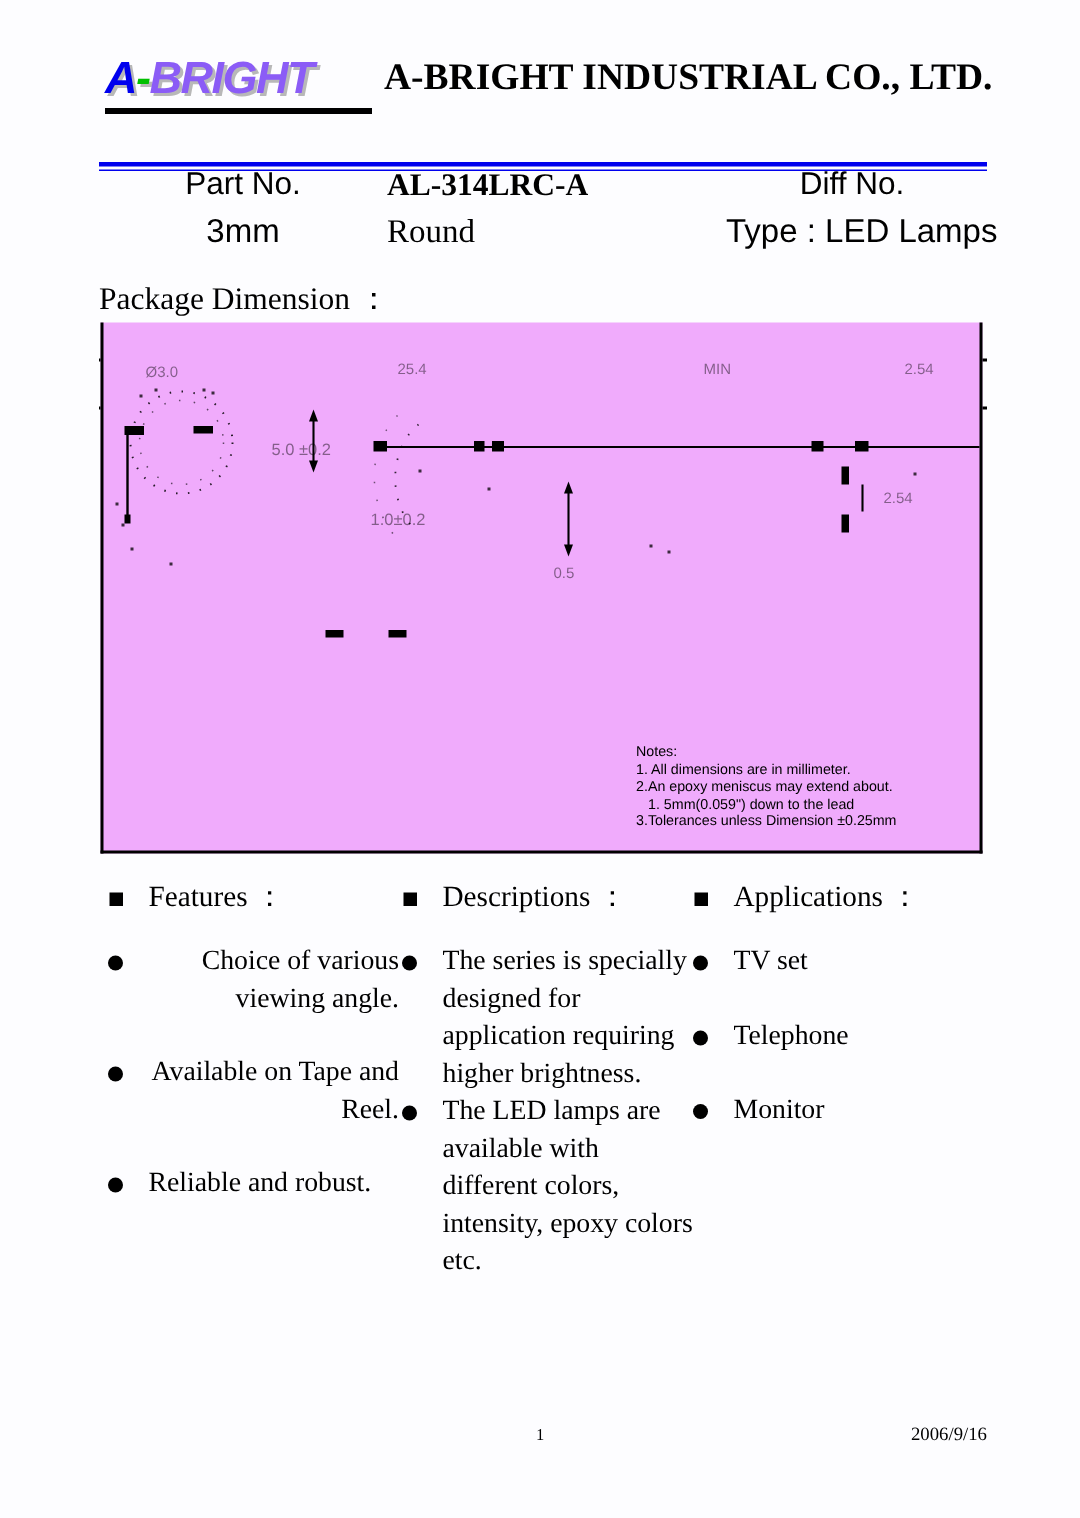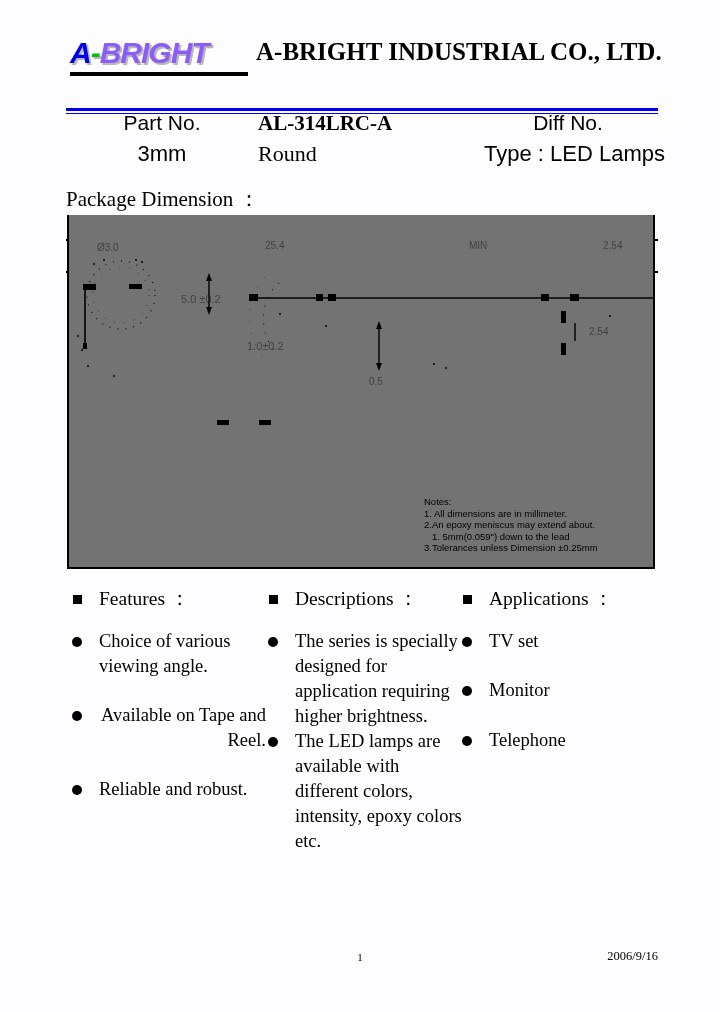--- a/index.html
+++ b/index.html
@@ -68,21 +68,21 @@
     font-size: 21px; line-height: 26px; white-space: nowrap;
   }
 
   
   .drawbox {
     position: absolute; left: 67px; top: 215px;
     width: 588px; height: 354px;
     border-left: 2px solid #000;
     border-right: 2px solid #000;
     border-bottom: 2px solid #000;
-    background: #737373;
+    background: #f0abfc;
     overflow: hidden;
   }
   .dwg { position: absolute; left: 0; top: 0; width: 588px; height: 354px; }
 
   .notes {
     position: absolute; left: 355px; top: 281px;
     font-family: "Liberation Sans", "DejaVu Sans", sans-serif;
     font-size: 9.5px; line-height: 11.6px; color: #000;
     white-space: nowrap;
   }
@@ -106,21 +106,21 @@
   .bullets { margin-top: 17px; }
   .bullet-item {
     position: relative; padding-left: 33px;
     font-size: 18.5px; line-height: 25px;
   }
   .rd-bullet {
     position: absolute; left: 6px; top: 8px;
     width: 10px; height: 10px; border-radius: 50%; background: #000;
   }
   
-  .f1 { margin-top: 0px; }
+  .f1 { margin-top: 0px; text-align: right; }
   .f2 { margin-top: 24px; text-align: right; }
   .f3 { margin-top: 24px; }
   .d1 { margin-top: 0px; }
   .d2 { }
   .a1 { margin-top: 1px; }
   .a2 { margin-top: 24px; }
   .a3 { margin-top: 25px; }
 
   
   .foot-page {
@@ -296,27 +296,27 @@
     <div class="col col-appl">
       <div class="col-head">
         <span class="sq-bullet"></span>
         <span>Applications ：</span>
       </div>
       <div class="bullets">
         <div class="bullet-item a1">
           <span class="rd-bullet"></span>
           <span>TV set</span>
         </div>
+        <div class="bullet-item a3">
+          <span class="rd-bullet"></span>
+          <span>Telephone</span>
+        </div>
         <div class="bullet-item a2">
           <span class="rd-bullet"></span>
           <span>Monitor</span>
-        </div>
-        <div class="bullet-item a3">
-          <span class="rd-bullet"></span>
-          <span>Telephone</span>
         </div>
       </div>
     </div>
   </div>
 
   <div class="foot-page">1</div>
   <div class="foot-date">2006/9/16</div>
 
 </div>
 

